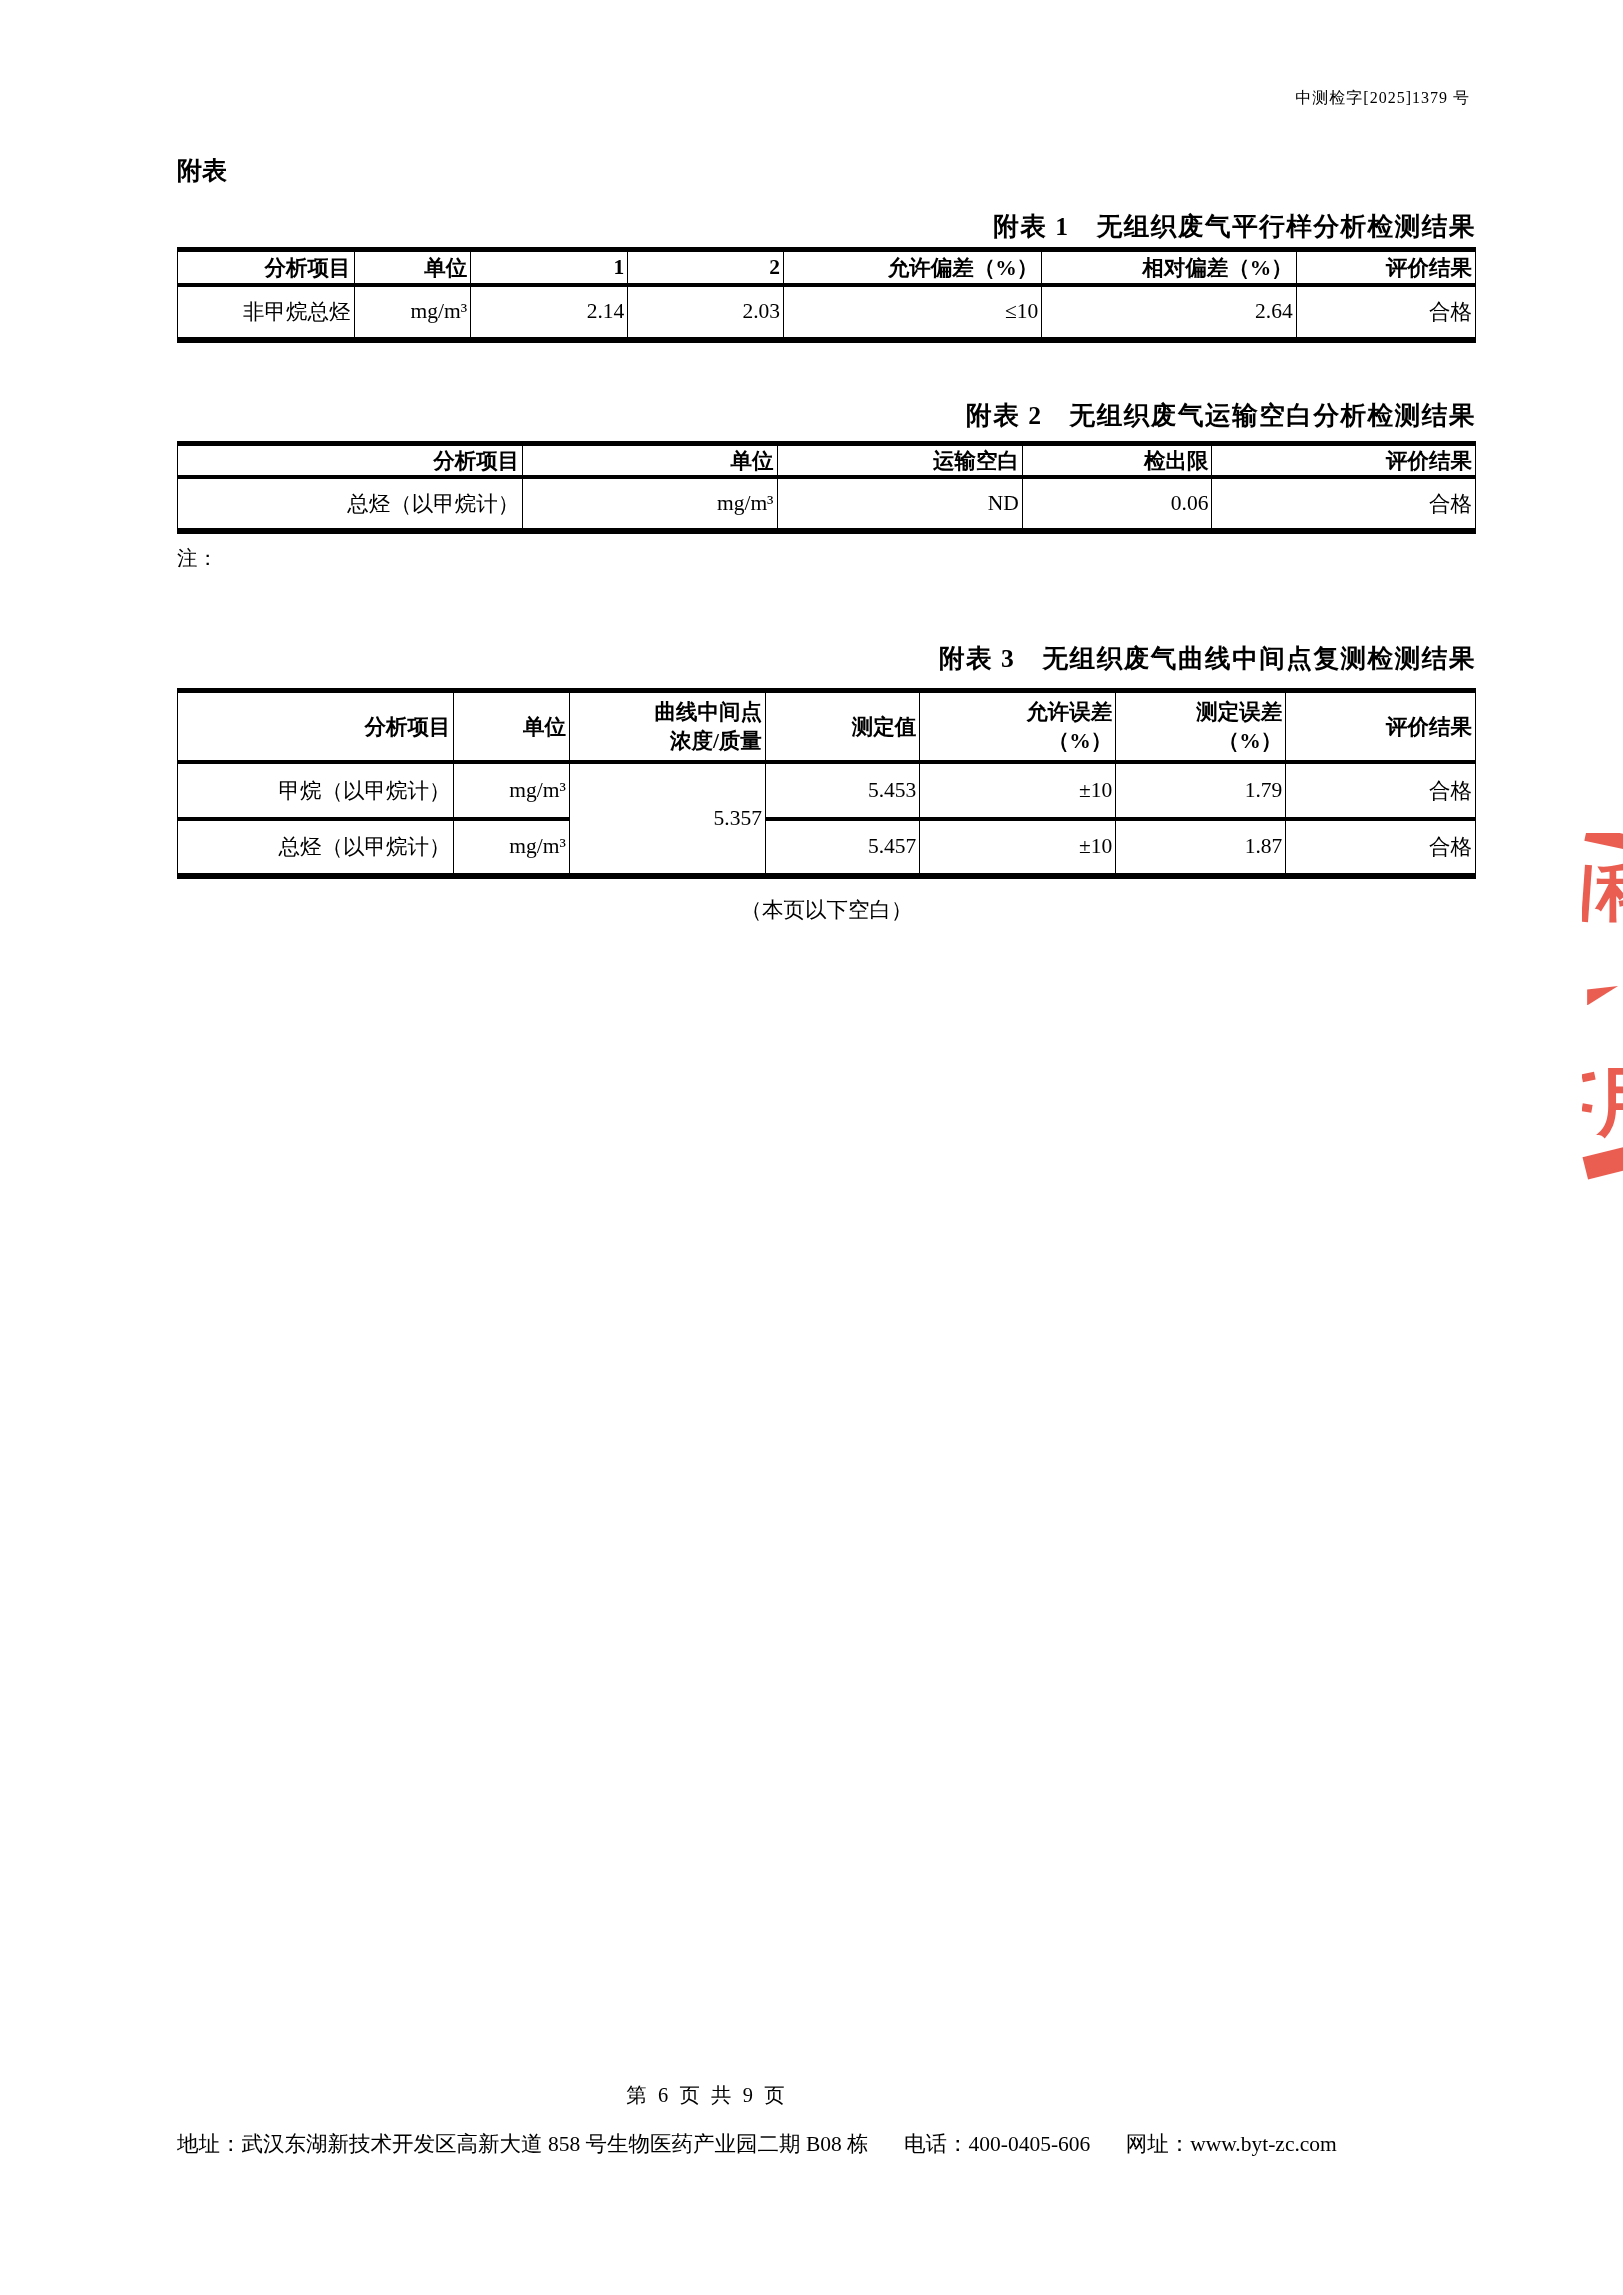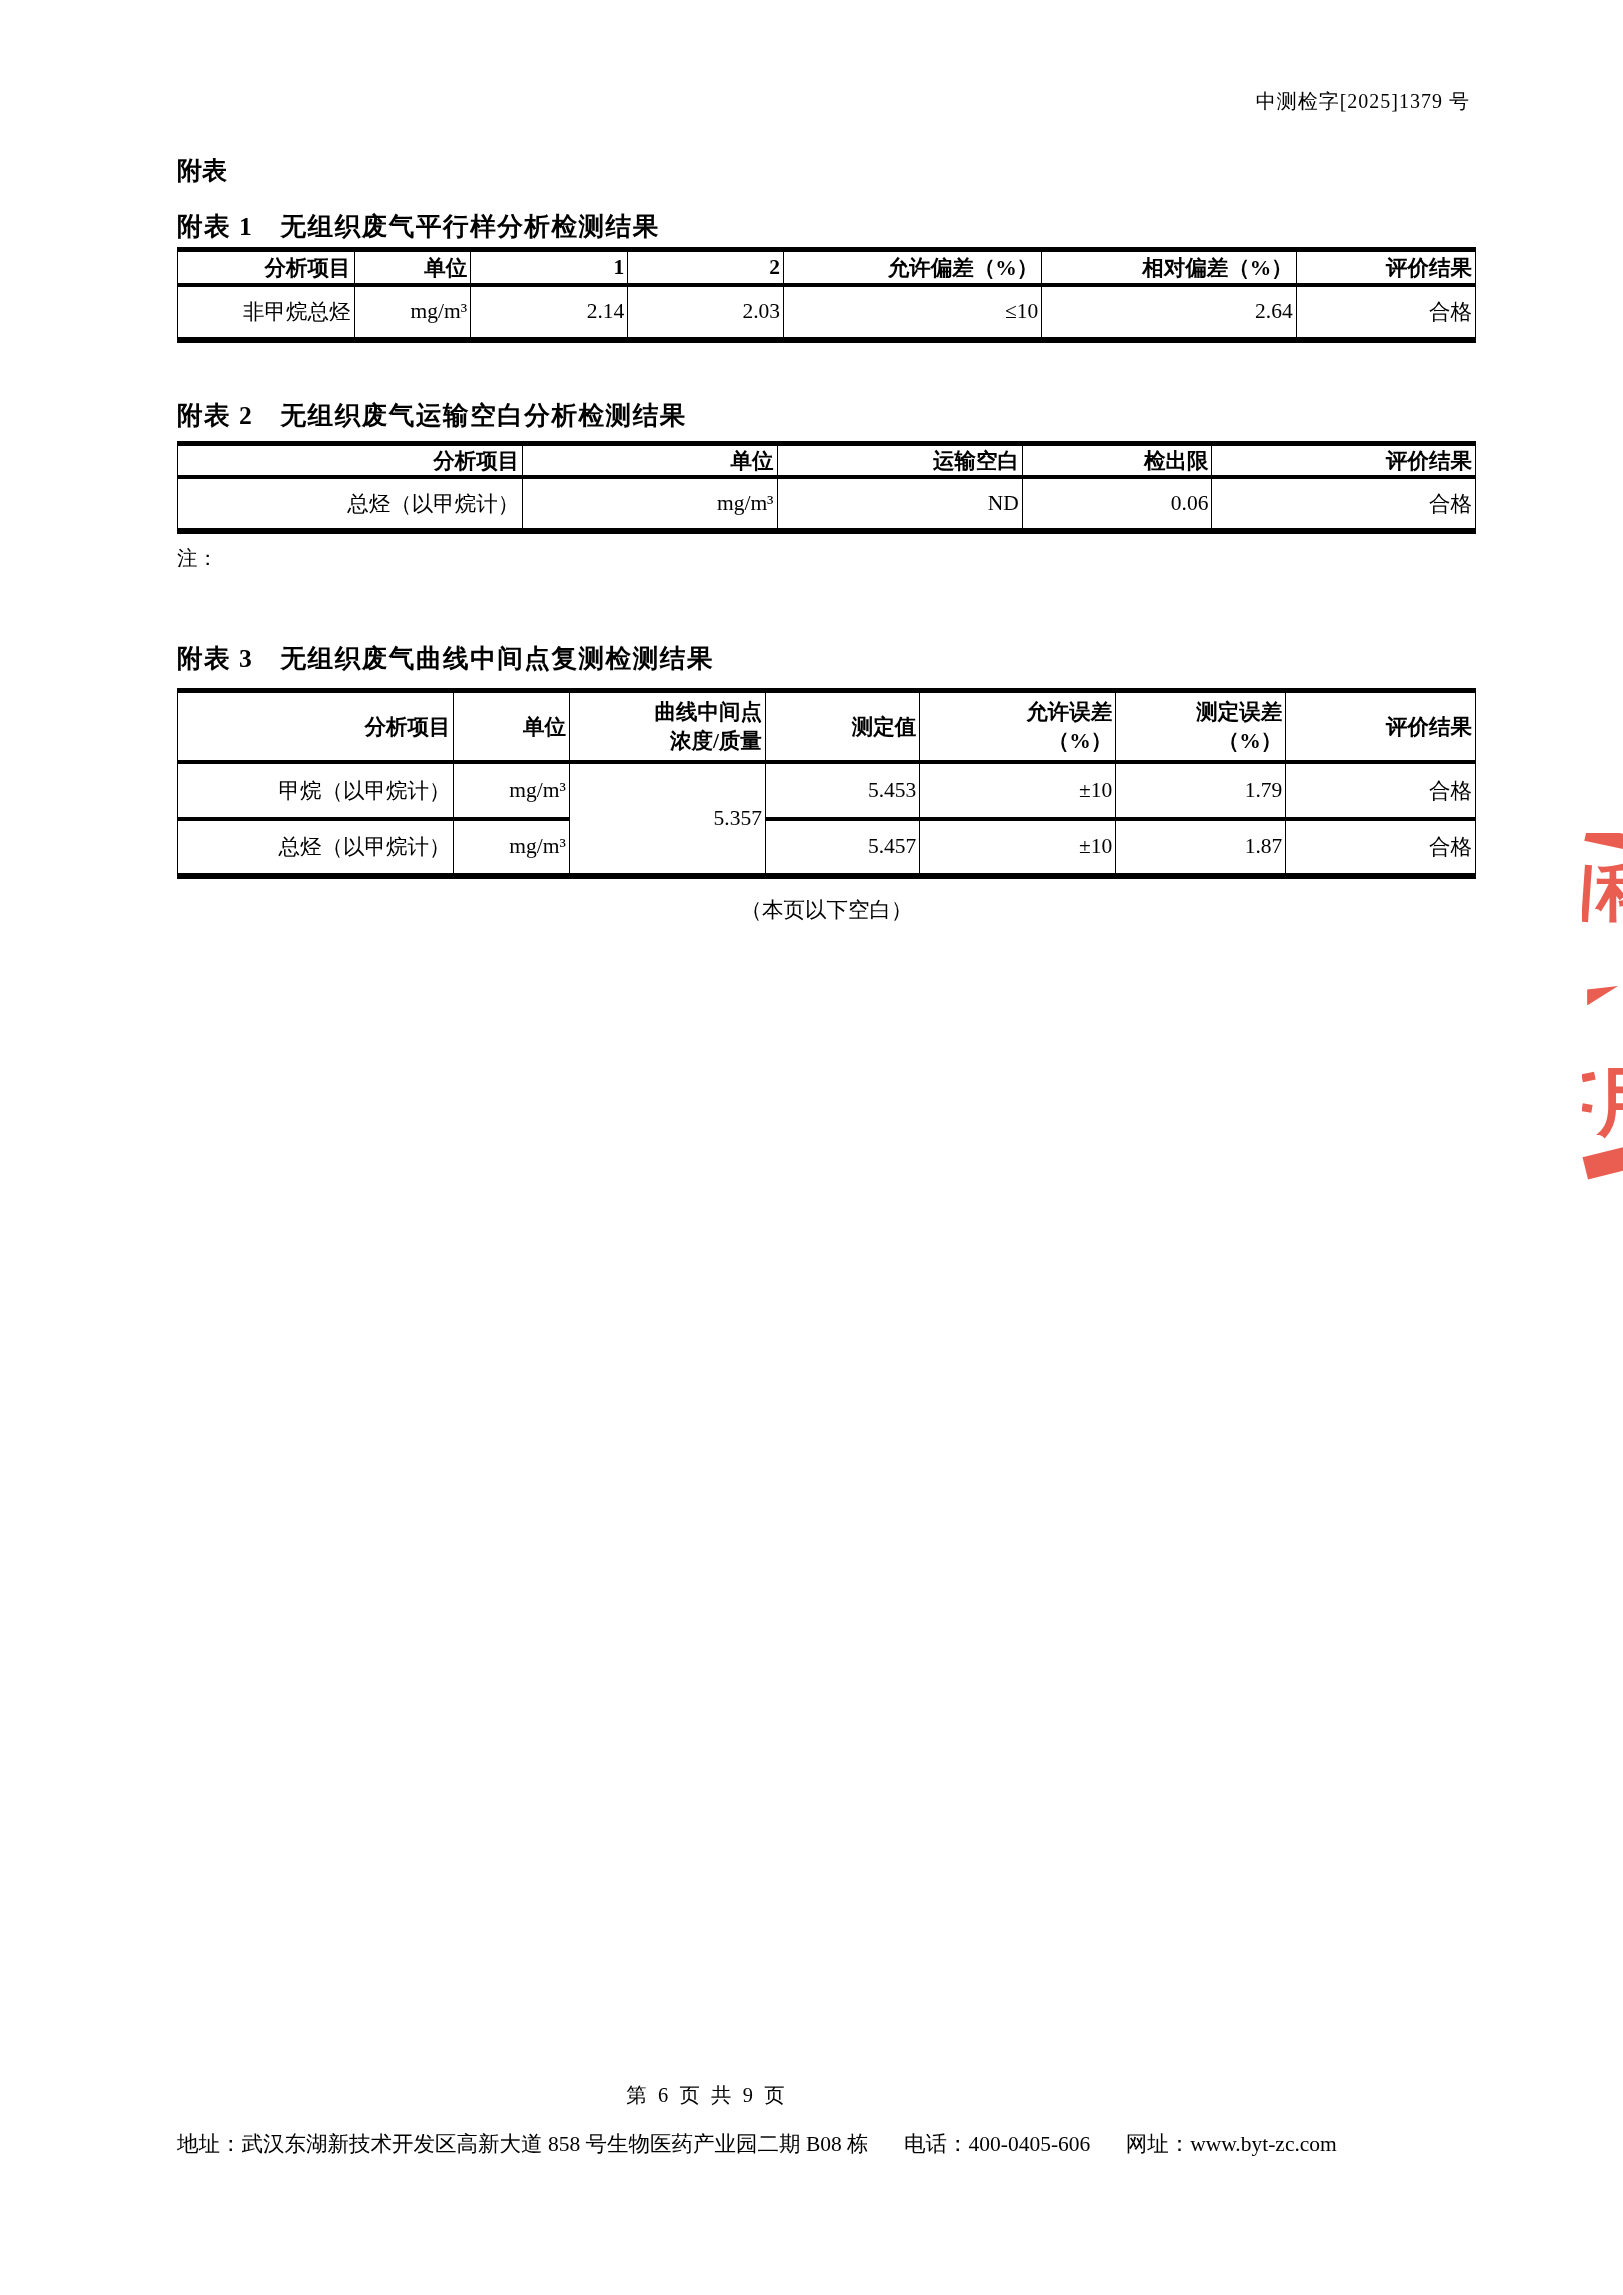--- a/index.html
+++ b/index.html
@@ -4,25 +4,25 @@
 <style>
   * { margin:0; padding:0; box-sizing:border-box; }
   html,body { background:#ffffff; }
   body {
     width:1623px; height:2295px; position:relative;
     font-family:"Liberation Serif","DejaVu Serif",serif;
     color:#000;
   }
   .abs { position:absolute; }
 
-  .doc-number { top:88px; right:153px; font-size:20px; letter-spacing:1px; }
+  .doc-number { top:88px; right:153px; font-size:16px; letter-spacing:1px; }
 
   .section-heading { top:154px; left:177px; font-size:25px; font-weight:bold; }
 
-  .tbl-title { left:177px; width:1299px; text-align:left; font-size:25.6px; font-weight:bold; letter-spacing:1.5px; }
+  .tbl-title { left:177px; width:1299px; text-align:right; font-size:25.6px; font-weight:bold; letter-spacing:1.5px; }
   .t1-title { top:209px; }
   .t2-title { top:398px; }
   .t3-title { top:641px; }
 
   .tbl-wrap { left:177px; width:1299px; }
   .t1-wrap { top:247px; }
   .t2-wrap { top:441px; }
   .t3-wrap { top:688px; }
 
   table { width:100%; border-collapse:collapse; table-layout:fixed;

